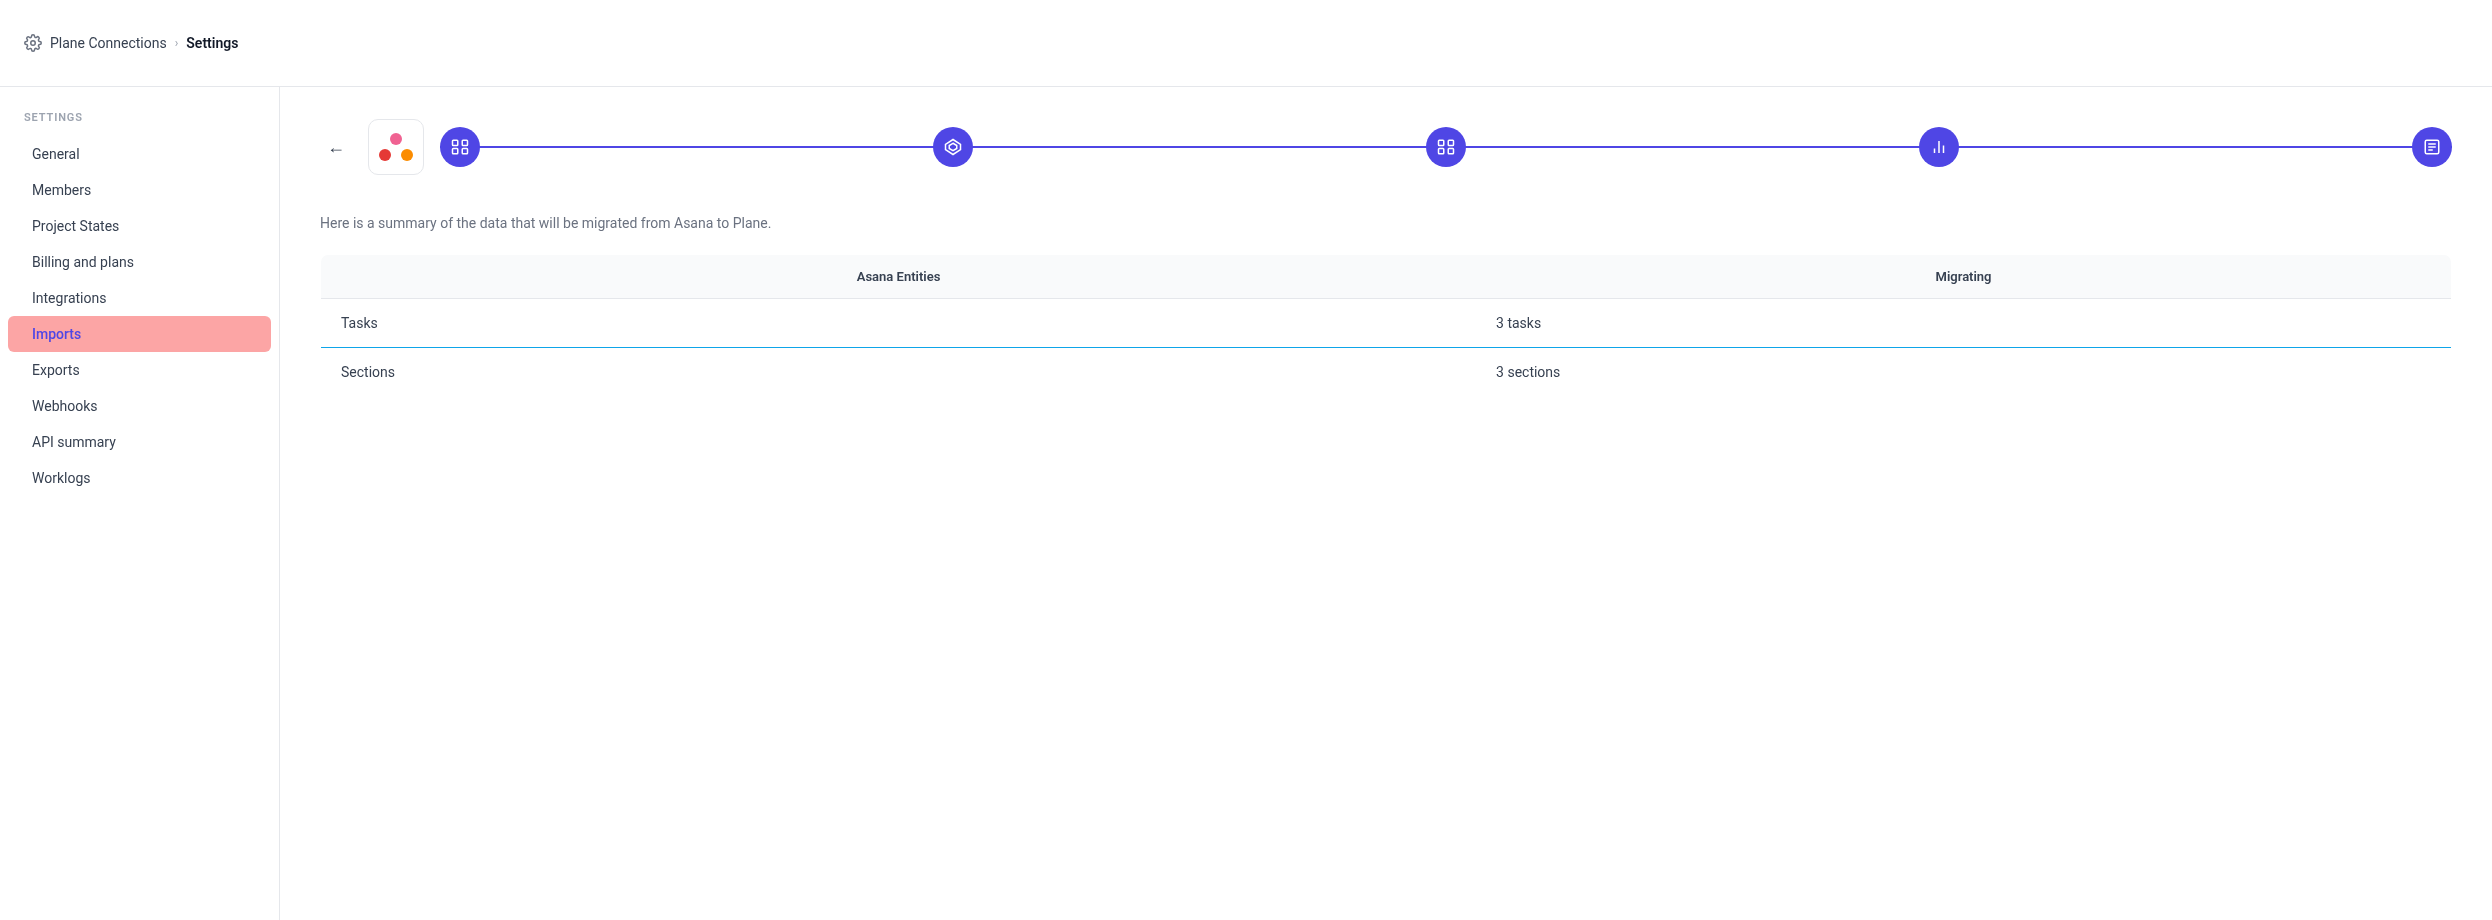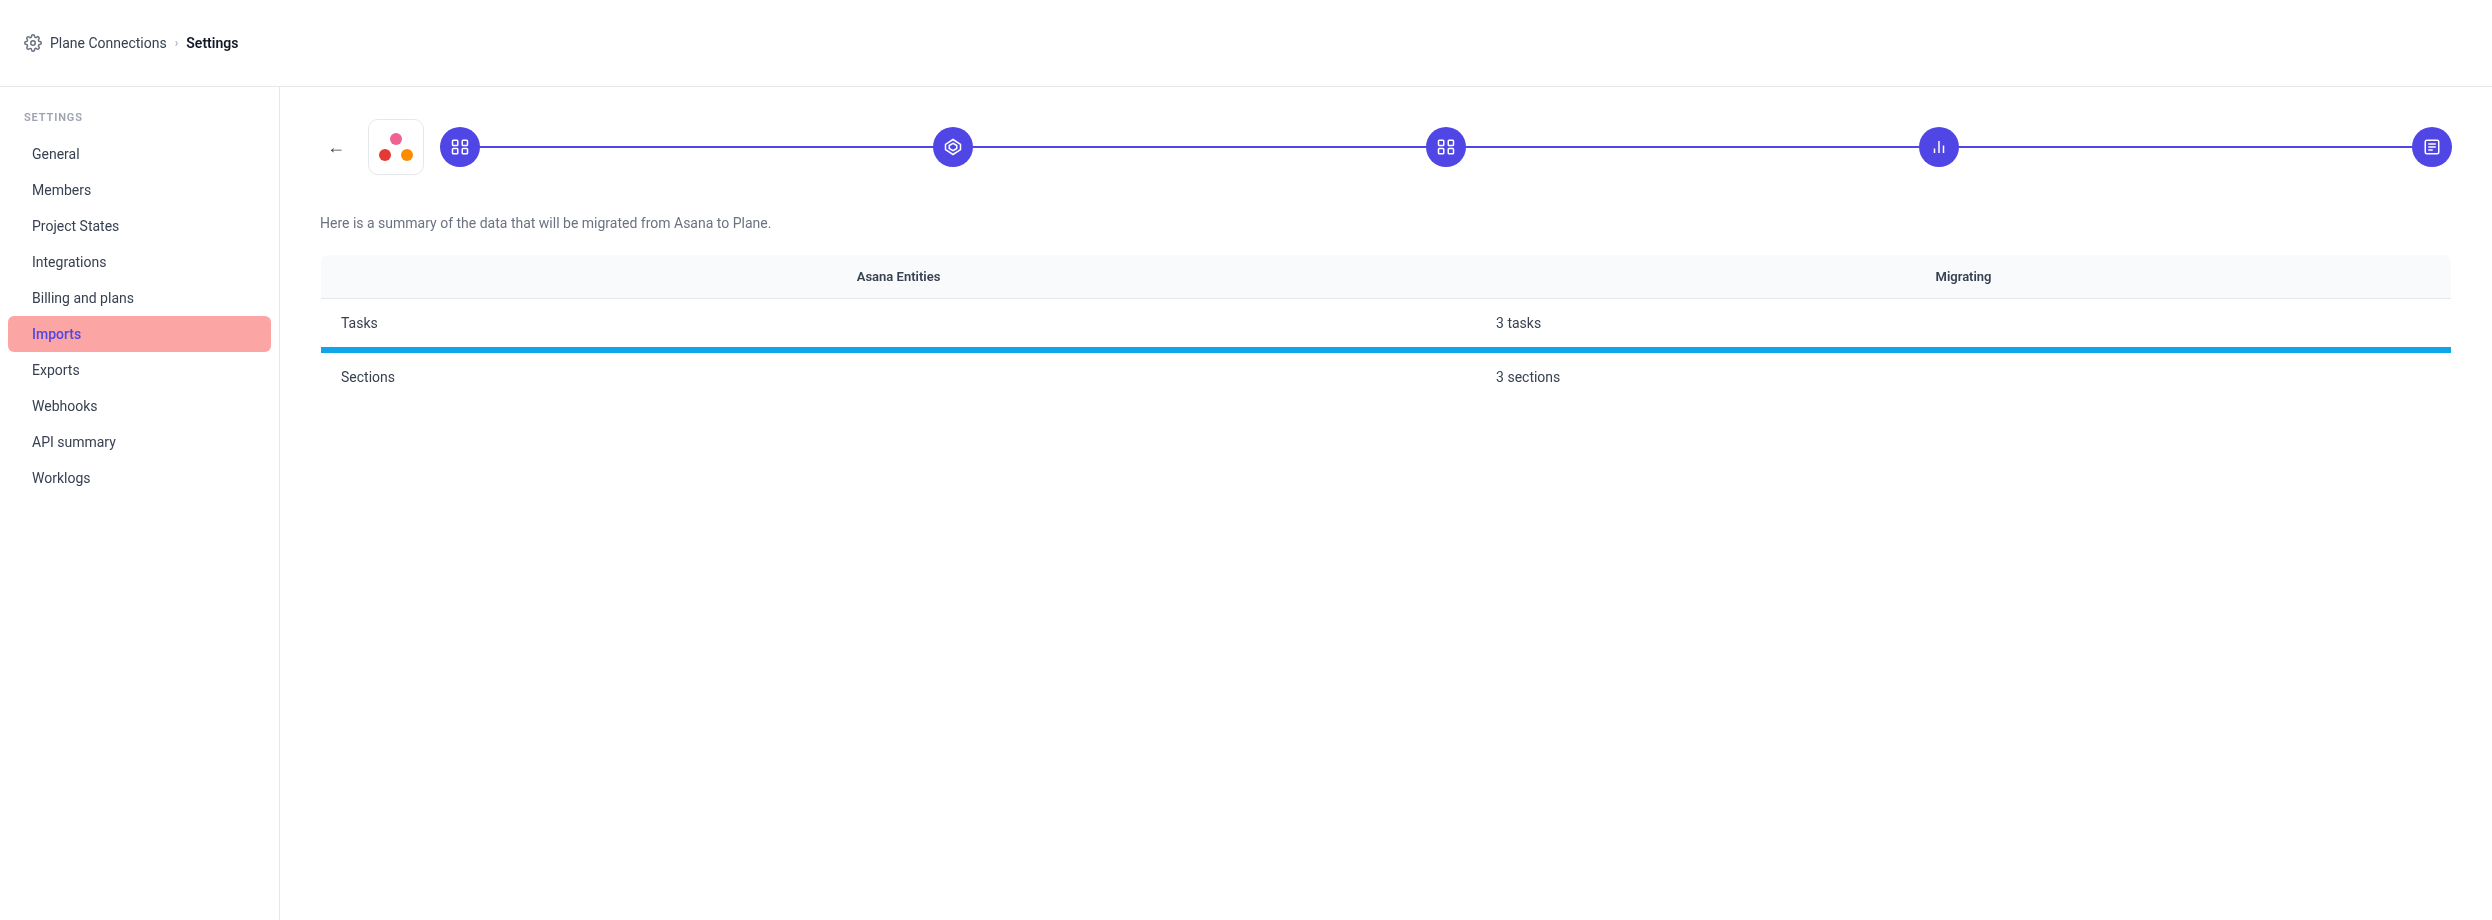--- a/index.html
+++ b/index.html
@@ -172,21 +172,21 @@
       text-align: center;
       font-size: 13px;
       font-weight: 600;
       color: #374151;
       border-bottom: 1px solid #e5e7eb;
     }
     .data-table td {
       padding: 16px 20px;
       font-size: 14px;
       color: #374151;
-      border-bottom: 6px solid #0ea5e9;
+      border-bottom: 1px solid #0ea5e9;
     }
     .data-table tbody tr:last-child td {
       border-bottom: none;
     }
   </style>
 </head>
 <body>
 
 <nav class="top-nav">
   <svg width="18" height="18" viewBox="0 0 24 24" fill="none" stroke="#6b7280" stroke-width="2">
@@ -198,22 +198,22 @@
   <span class="top-nav-page">Settings</span>
 </nav>
 
 <div class="layout">
 
   <aside class="sidebar">
     <div class="sidebar-section-label">Settings</div>
     <a class="sidebar-item">General</a>
     <a class="sidebar-item">Members</a>
     <a class="sidebar-item">Project States</a>
+    <a class="sidebar-item">Billing and plans</a>
     <a class="sidebar-item">Integrations</a>
-    <a class="sidebar-item">Billing and plans</a>
     <a class="sidebar-item active">Imports</a>
     <a class="sidebar-item">Exports</a>
     <a class="sidebar-item">Webhooks</a>
     <a class="sidebar-item">API summary</a>
     <a class="sidebar-item">Worklogs</a>
   </aside>
 
   <main class="main">
 
     <div class="stepper">

